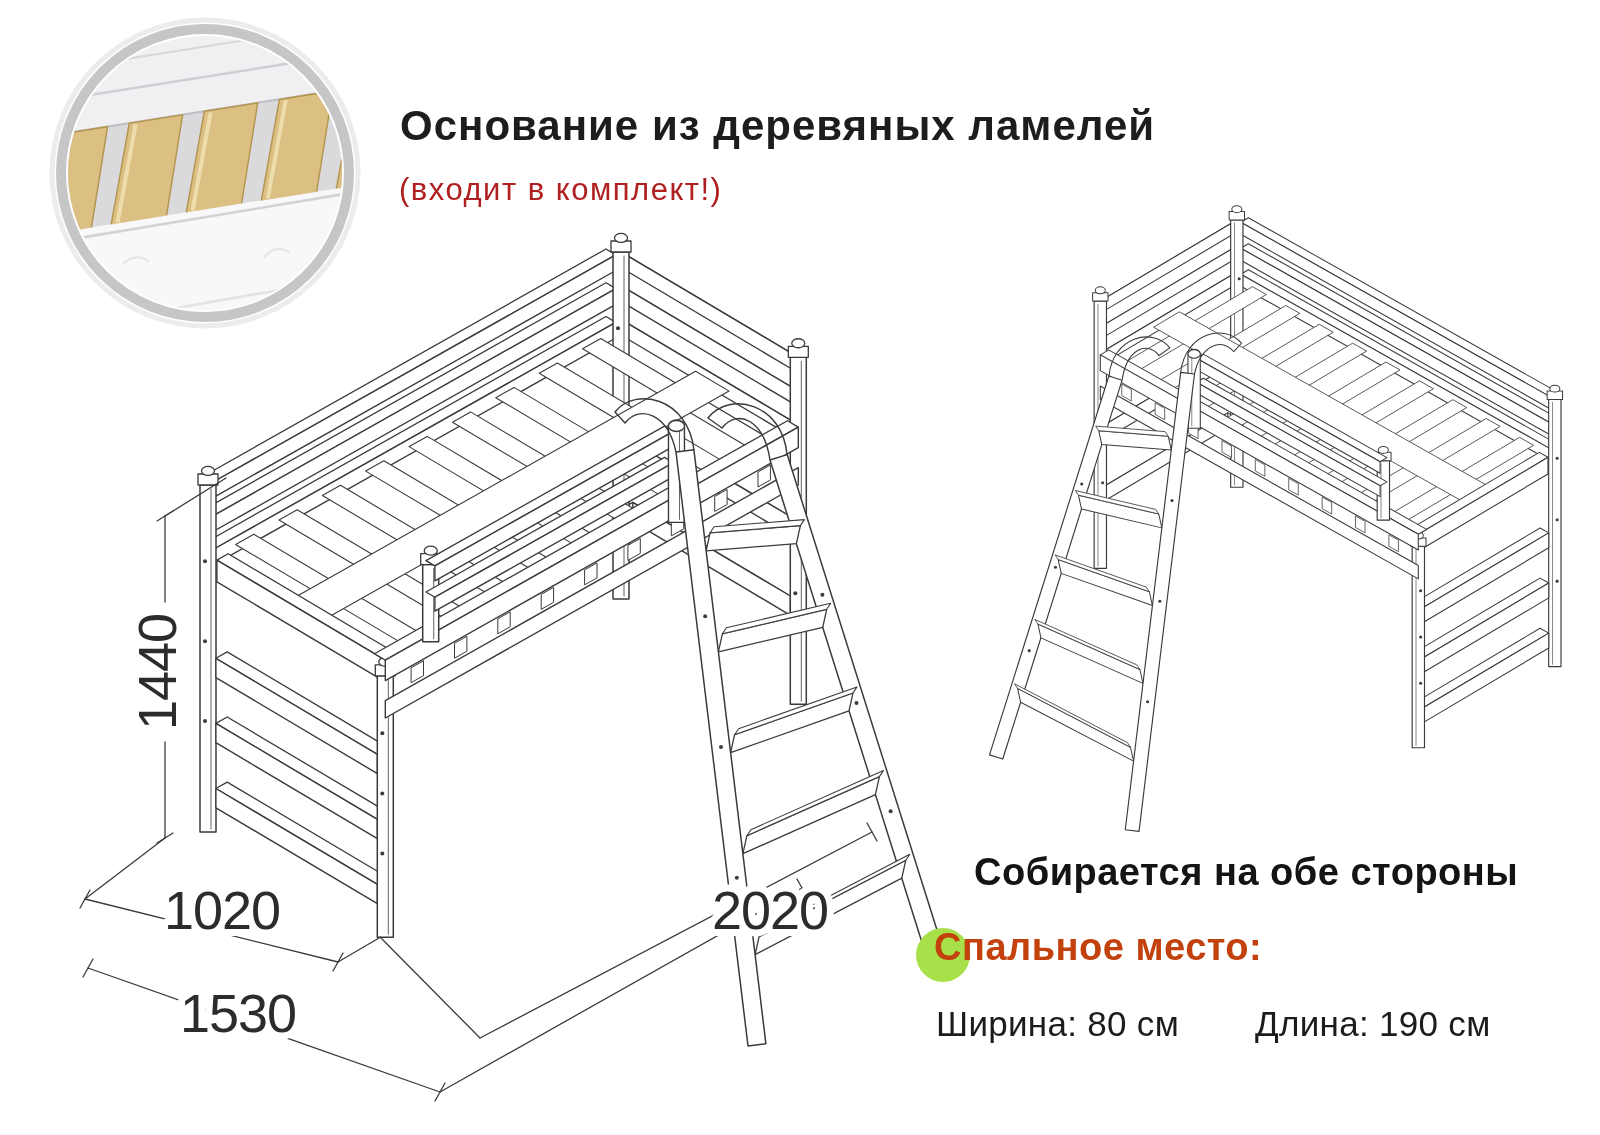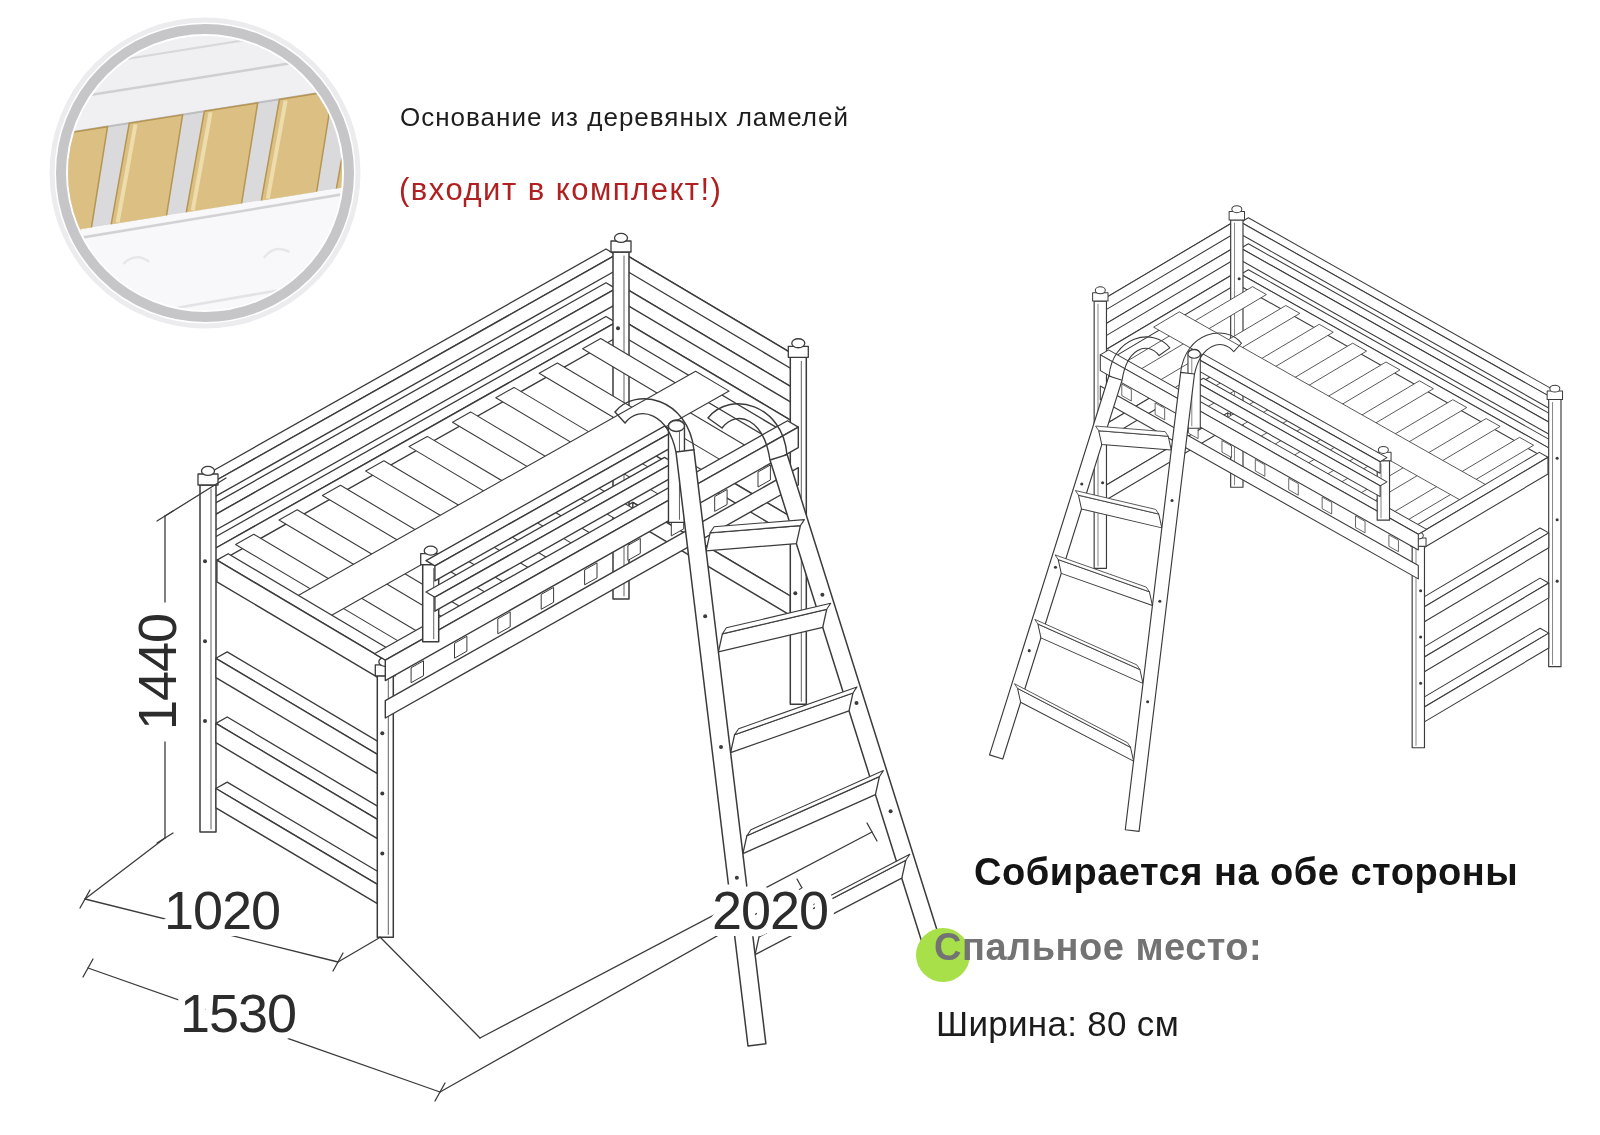--- a/index.html
+++ b/index.html
@@ -2,25 +2,25 @@
 <html style="--accent-green: #a8e04a; --accent-red: #b02020;"><head>
 <meta charset="utf-8">
 <style>
   html,body{margin:0;padding:0;background:#ffffff;}
   .stage{
     position:relative;width:1600px;height:1135px;background:#ffffff;overflow:hidden;
     font-family:"Liberation Sans","DejaVu Sans",sans-serif;
   }
   .stage svg{position:absolute;left:0;top:0;}
   .txt{position:absolute;white-space:nowrap;}
-  #title{left:400px;top:102px;font-size:26px;font-weight:400;color:#1d1d1d;letter-spacing:1px;}
+  #title{left:400px;top:102px;font-size:42px;font-weight:700;color:#1d1d1d;letter-spacing:1px;}
   #subtitle{left:399px;top:172px;font-size:31px;font-weight:500;color:var(--accent-red,#b02020);letter-spacing:1.5px;}
   #note{left:934px;top:851px;font-size:38px;font-weight:600;color:#141414;letter-spacing:.5px;margin-left:40px;}
   #sleep-block{left:916px;top:926px;}
-  #sleep-head{position:relative;z-index:1;left:18px;top:0;font-size:38px;font-weight:700;color:#737373;letter-spacing:.5px;}
+  #sleep-head{position:relative;z-index:1;left:18px;top:0;font-size:38px;font-weight:700;color:#c2410c;letter-spacing:.5px;}
   #green-dot{position:absolute;left:0;top:2px;width:54px;height:54px;border-radius:50%;
     background:var(--accent-green,#a8e04a);z-index:0;}
   #specs{left:936px;top:1004px;display:flex;gap:76px;font-size:35px;font-weight:500;color:#1c1c1c;letter-spacing:.3px;}
   .dim{font-family:"Liberation Sans","DejaVu Sans",sans-serif;font-size:54px;fill:#2c2c2c;
     letter-spacing:-1px;text-anchor:middle;paint-order:stroke;stroke:#ffffff;stroke-width:14px;stroke-linejoin:round;}
 </style>
 </head>
 <body>
 
 <div class="stage">
@@ -210,14 +210,15 @@
   <div class="txt" id="subtitle">(входит в комплект!)</div>
   <div class="txt" id="note">Собирается на обе стороны</div>
 
   <div class="txt" id="sleep-block">
     <div id="green-dot"></div>
     <div id="sleep-head">Спальное место:</div>
   </div>
 
   <div class="txt" id="specs">
     <span>Ширина: 80 см</span>
+    <span>Длина: 190 см</span>
   </div>
 </div>
 
 </body></html>

